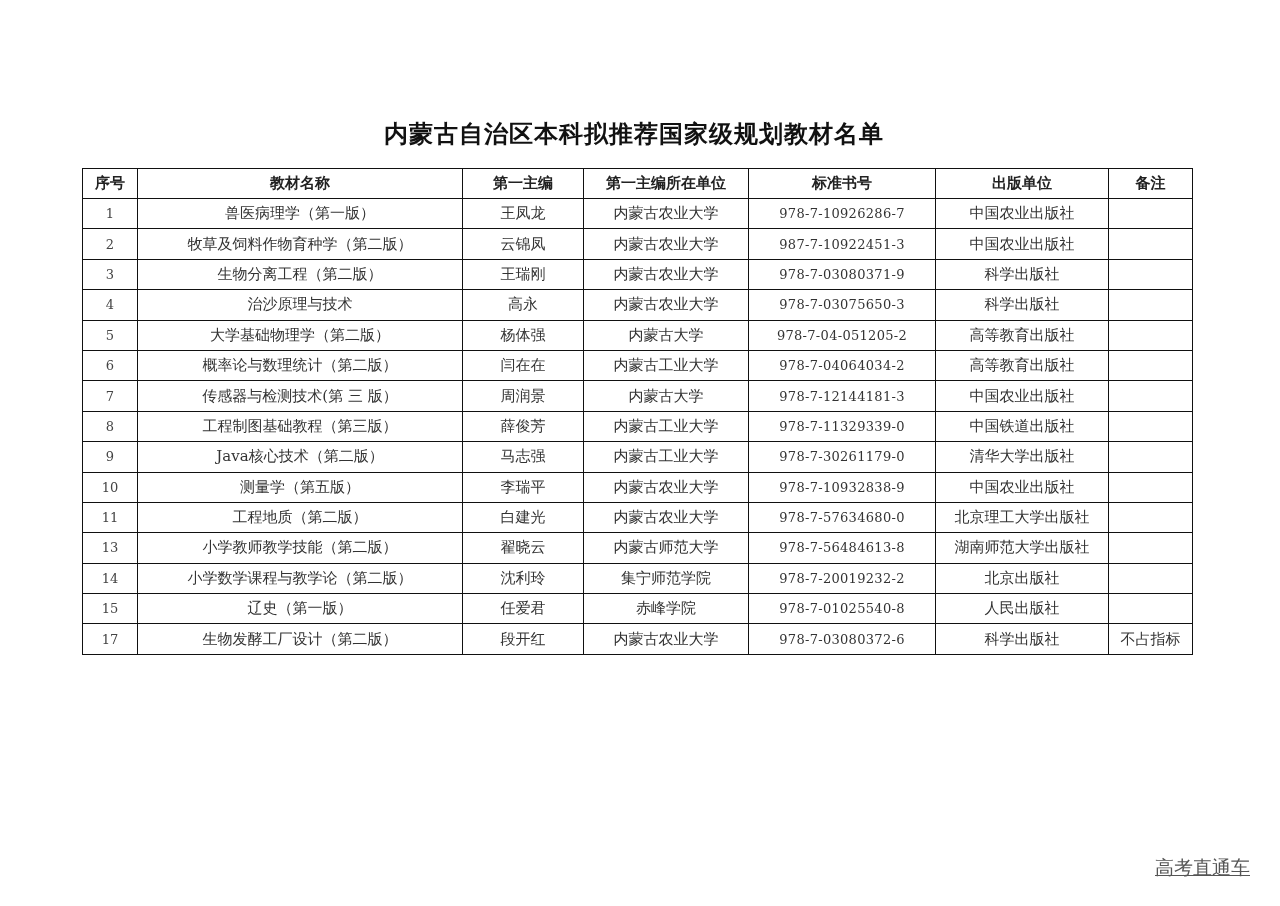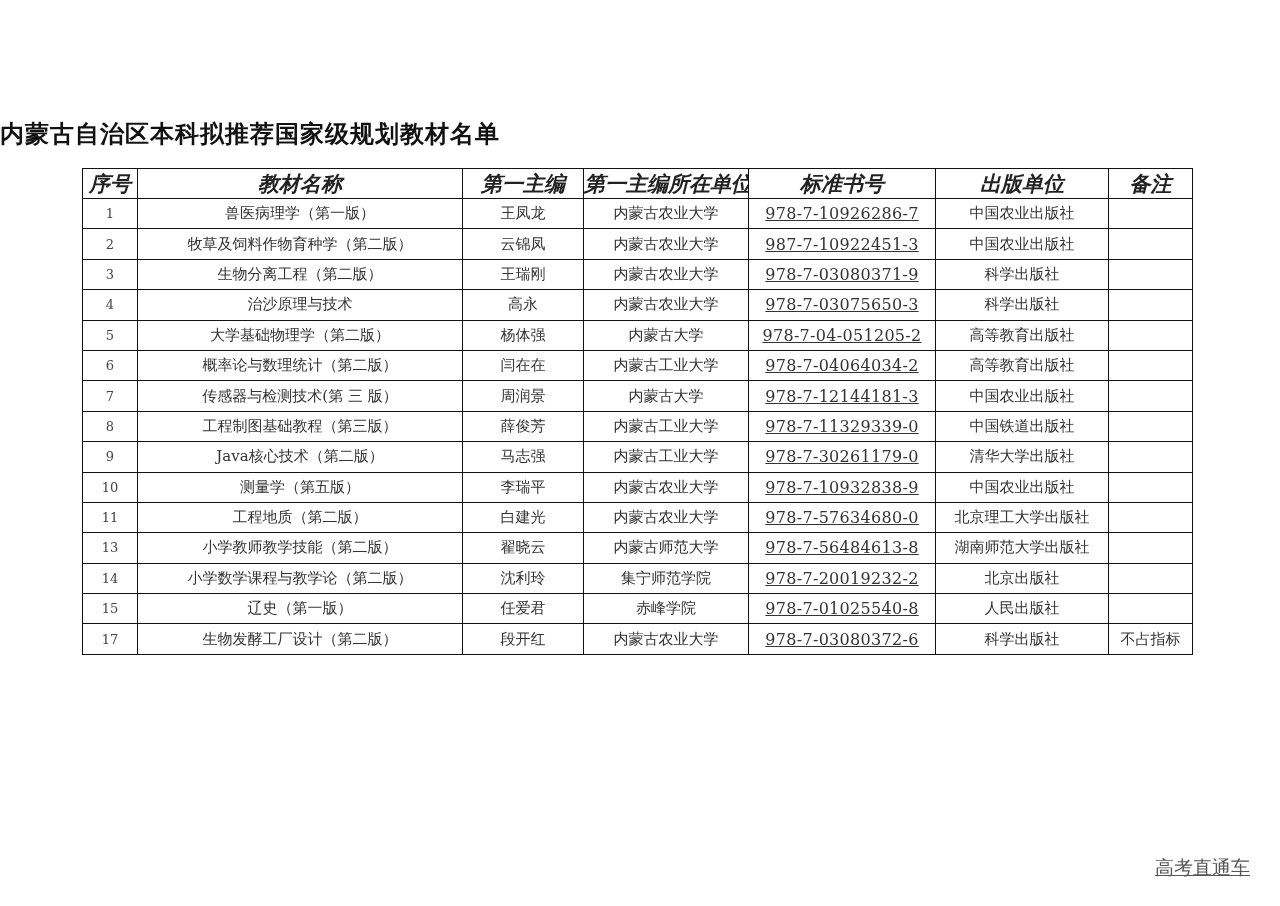--- a/index.html
+++ b/index.html
@@ -1,37 +1,37 @@
 <!DOCTYPE html>
 <html><head>
 <meta charset="utf-8">
 <style>
   html, body { margin: 0; padding: 0; }
   body {
     width: 1280px; height: 906px; background: #ffffff; position: relative;
     overflow: hidden; font-family: "DejaVu Serif", "Liberation Serif", serif; color: #222;
   }
   .title {
-    position: absolute; left: 0; top: 118px; width: 1268px; 
+    position: absolute; left: 0; top: 118px; width: 1268px; text-align: center;
     font-size: 24px; font-weight: bold; color: #111; letter-spacing: 1px;
     font-family: "DejaVu Serif", serif;
   }
   table {
     position: absolute; left: 82px; top: 168px; width: 1110px;
     border-collapse: collapse; table-layout: fixed;
   }
   th, td {
     border: 1.5px solid #111; text-align: center; padding: 0; overflow: hidden; white-space: nowrap;
   }
   th {
-    height: 29px; font-family: "DejaVu Sans", sans-serif; font-weight: bold; font-size: 21px; color: #222; font-style: italic;
+    height: 29px; font-family: "DejaVu Sans", sans-serif; font-weight: bold; font-size: 15px; color: #222;
   }
   td { height: 29.4px; font-size: 15px; color: #333; }
   td.num { font-size: 13px; color: #444; }
-  td.isbn { font-size: 16px; letter-spacing: 0.3px; text-decoration: underline; }
+  td.isbn { font-size: 13px; letter-spacing: 0.3px; }
   .watermark {
     position: absolute; right: 30px; top: 855px; font-family: "DejaVu Sans", sans-serif;
     font-size: 19px; color: #555; text-decoration: underline;
   }
 </style>
 </head>
 <body>
 
 <div class="title">内蒙古自治区本科拟推荐国家级规划教材名单</div>
 

